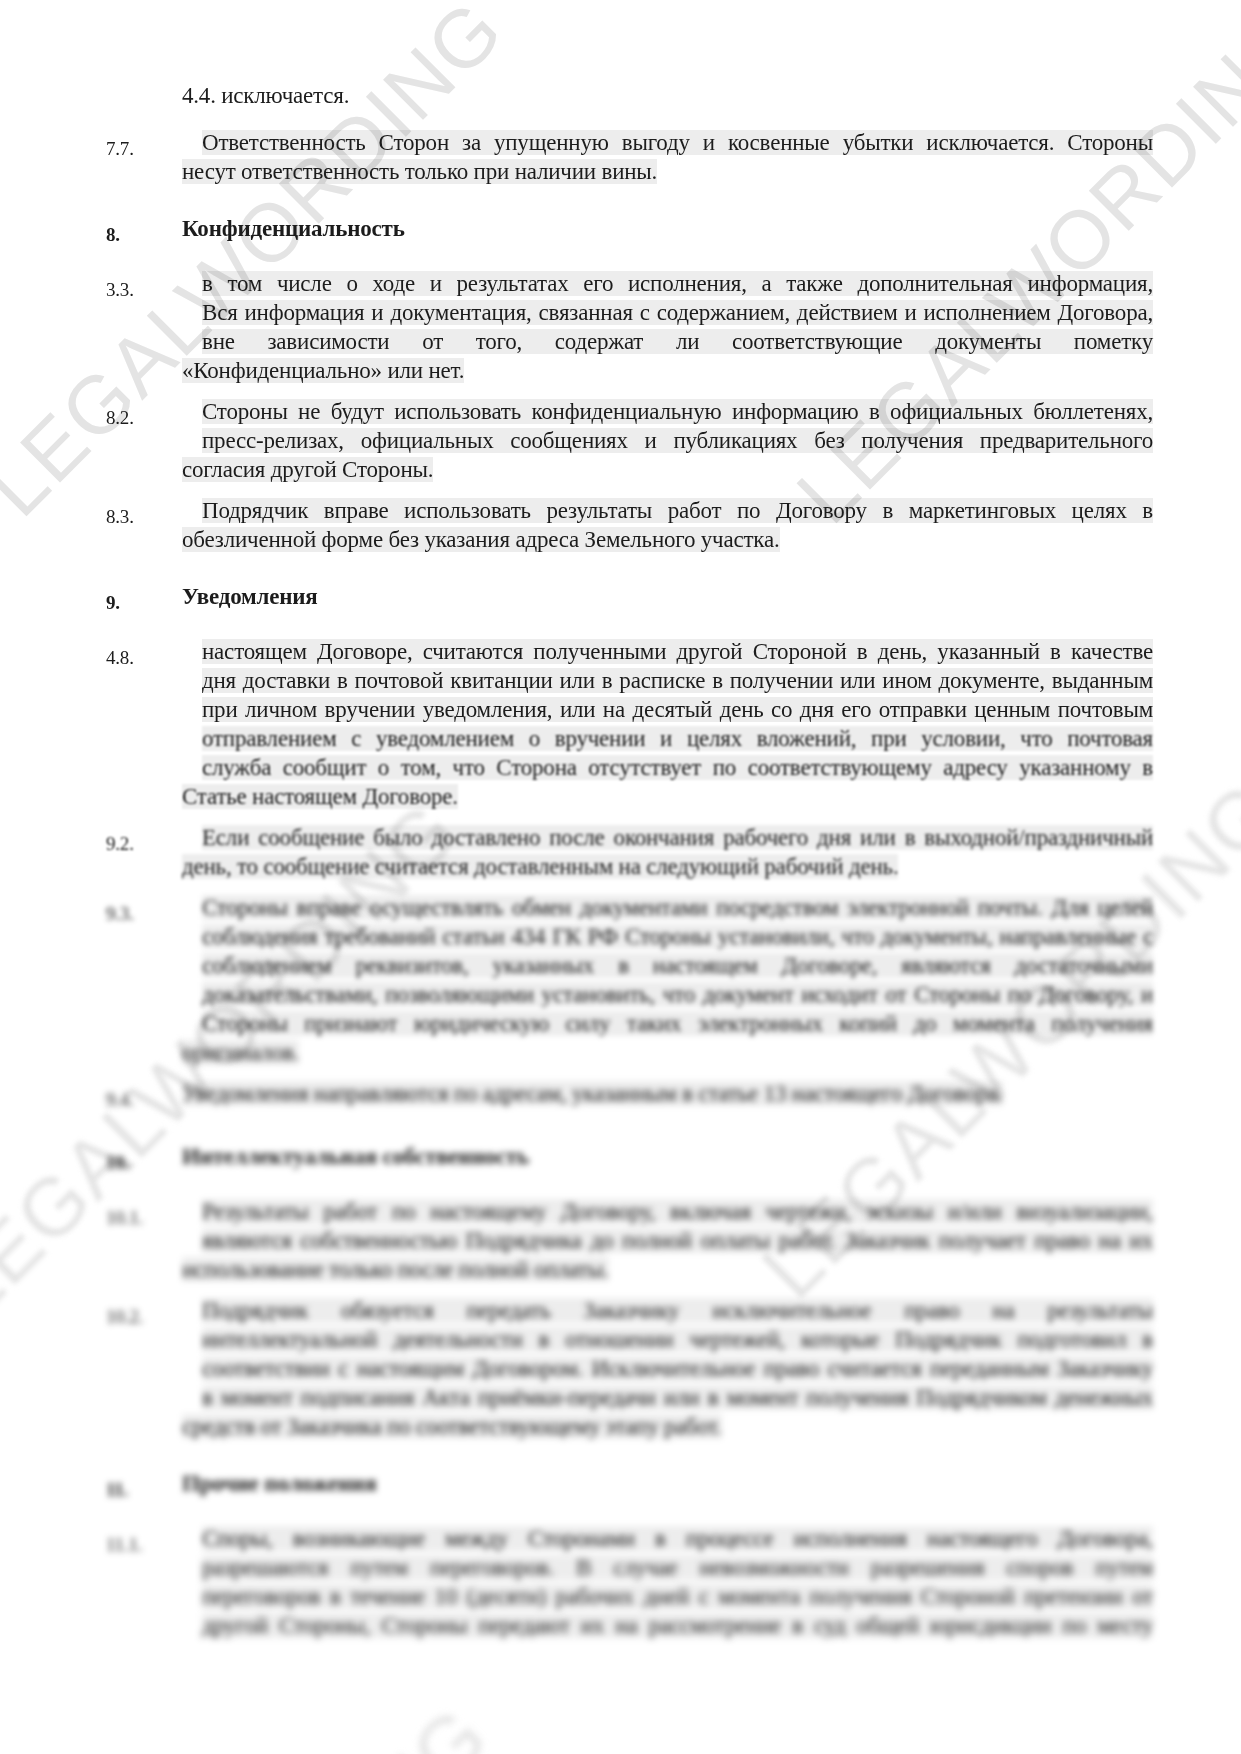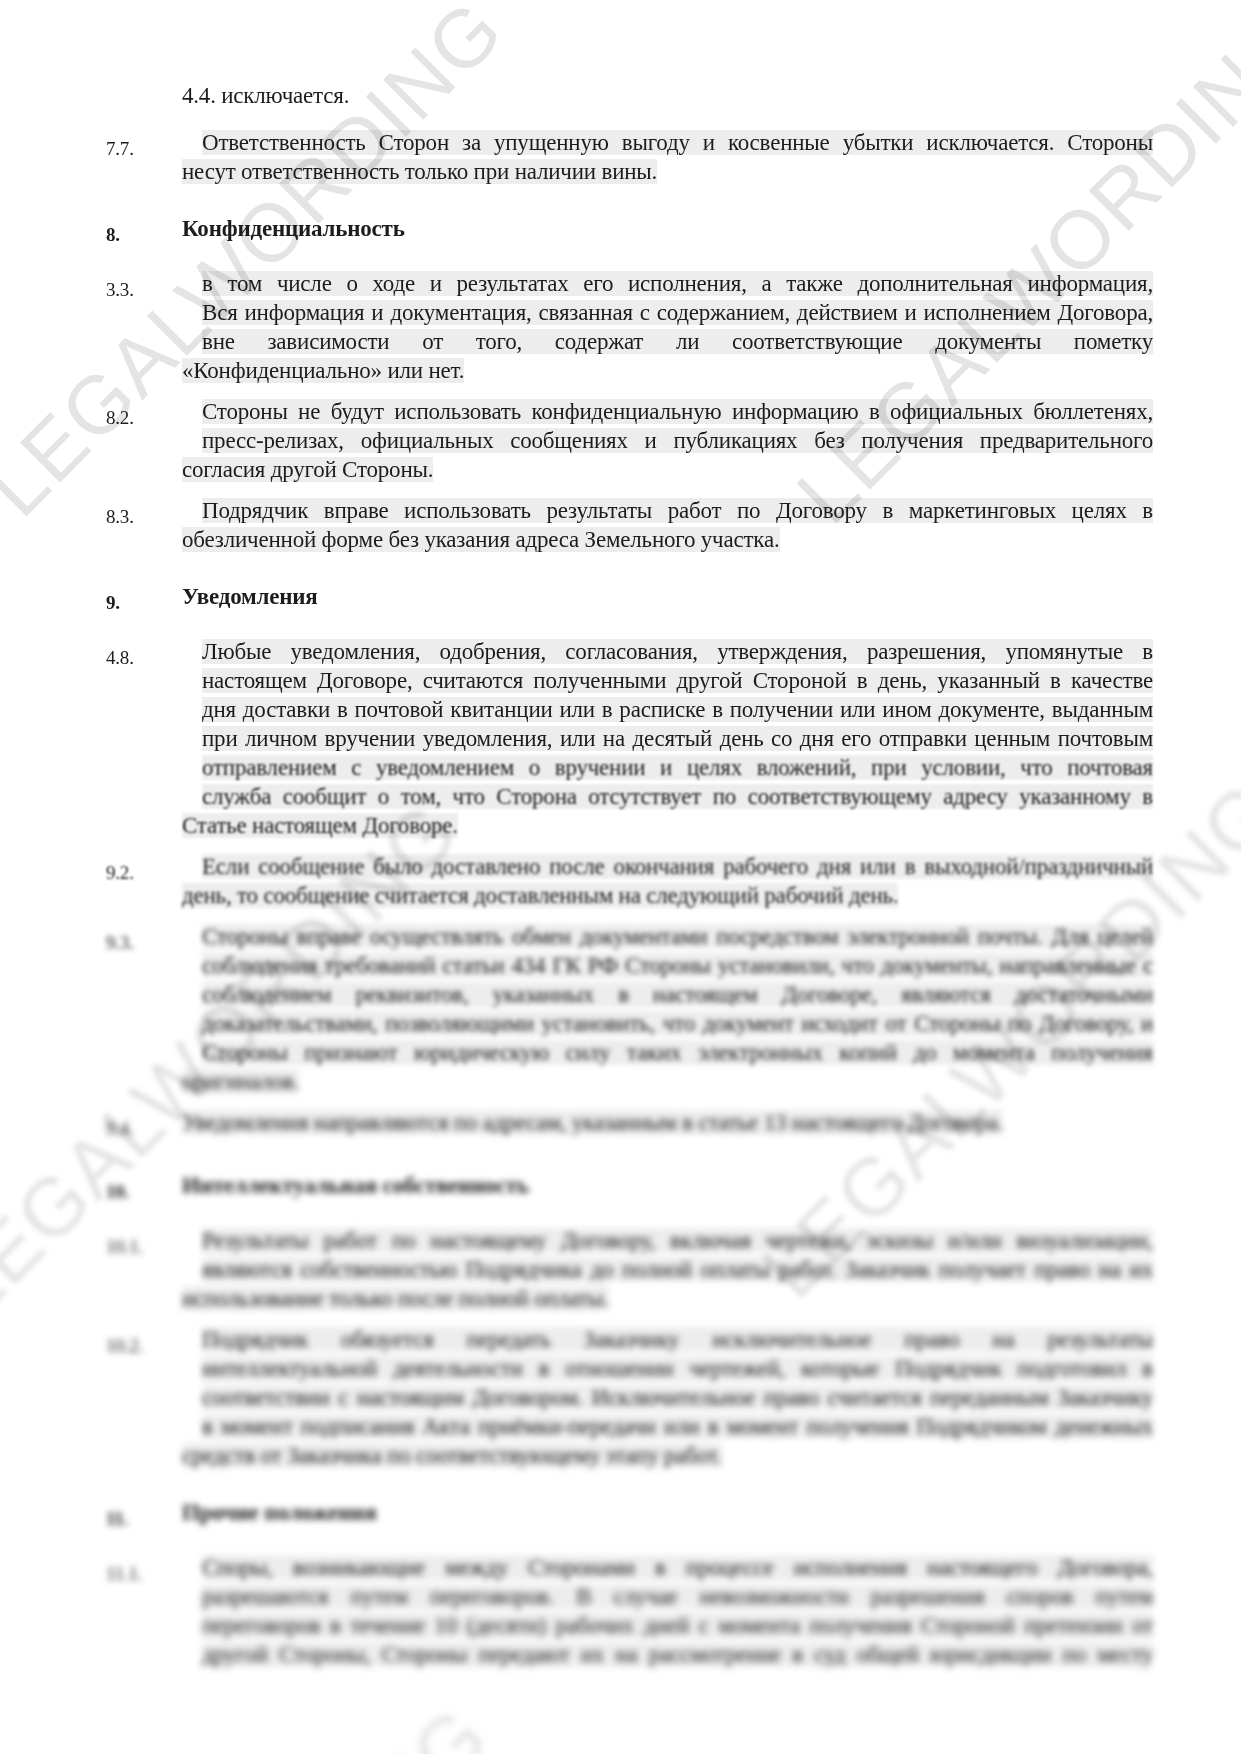--- a/index.html
+++ b/index.html
@@ -96,21 +96,20 @@
     </div>
 
     <div class="row heading">
       <div class="num">9.</div>
       <div class="body">Уведомления</div>
     </div>
 
     <div class="row clause">
       <div class="num">4.8.</div>
       <div class="body">
-        <div class="line just"><span class="band">Любые уведомления, одобрения, согласования, утверждения, разрешения, упомянутые в</span></div>
         <div class="line just" style="filter:blur(0.2px)"><span class="band">настоящем Договоре, считаются полученными другой Стороной в день, указанный в качестве</span></div>
         <div class="line just" style="filter:blur(0.4px)"><span class="band">дня доставки в почтовой квитанции или в расписке в получении или ином документе, выданным</span></div>
         <div class="line just" style="filter:blur(0.7px)"><span class="band">при личном вручении уведомления, или на десятый день со дня его отправки ценным почтовым</span></div>
         <div class="line just" style="filter:blur(0.9px)"><span class="band">отправлением с уведомлением о вручении и целях вложений, при условии, что почтовая</span></div>
         <div class="line just" style="filter:blur(1.1px)"><span class="band">служба сообщит о том, что Сторона отсутствует по соответствующему адресу указанному в</span></div>
         <div class="line last" style="filter:blur(1.3px)"><span class="band">Статье настоящем Договоре.</span></div>
       </div>
     </div>
 
     <div class="row clause">

